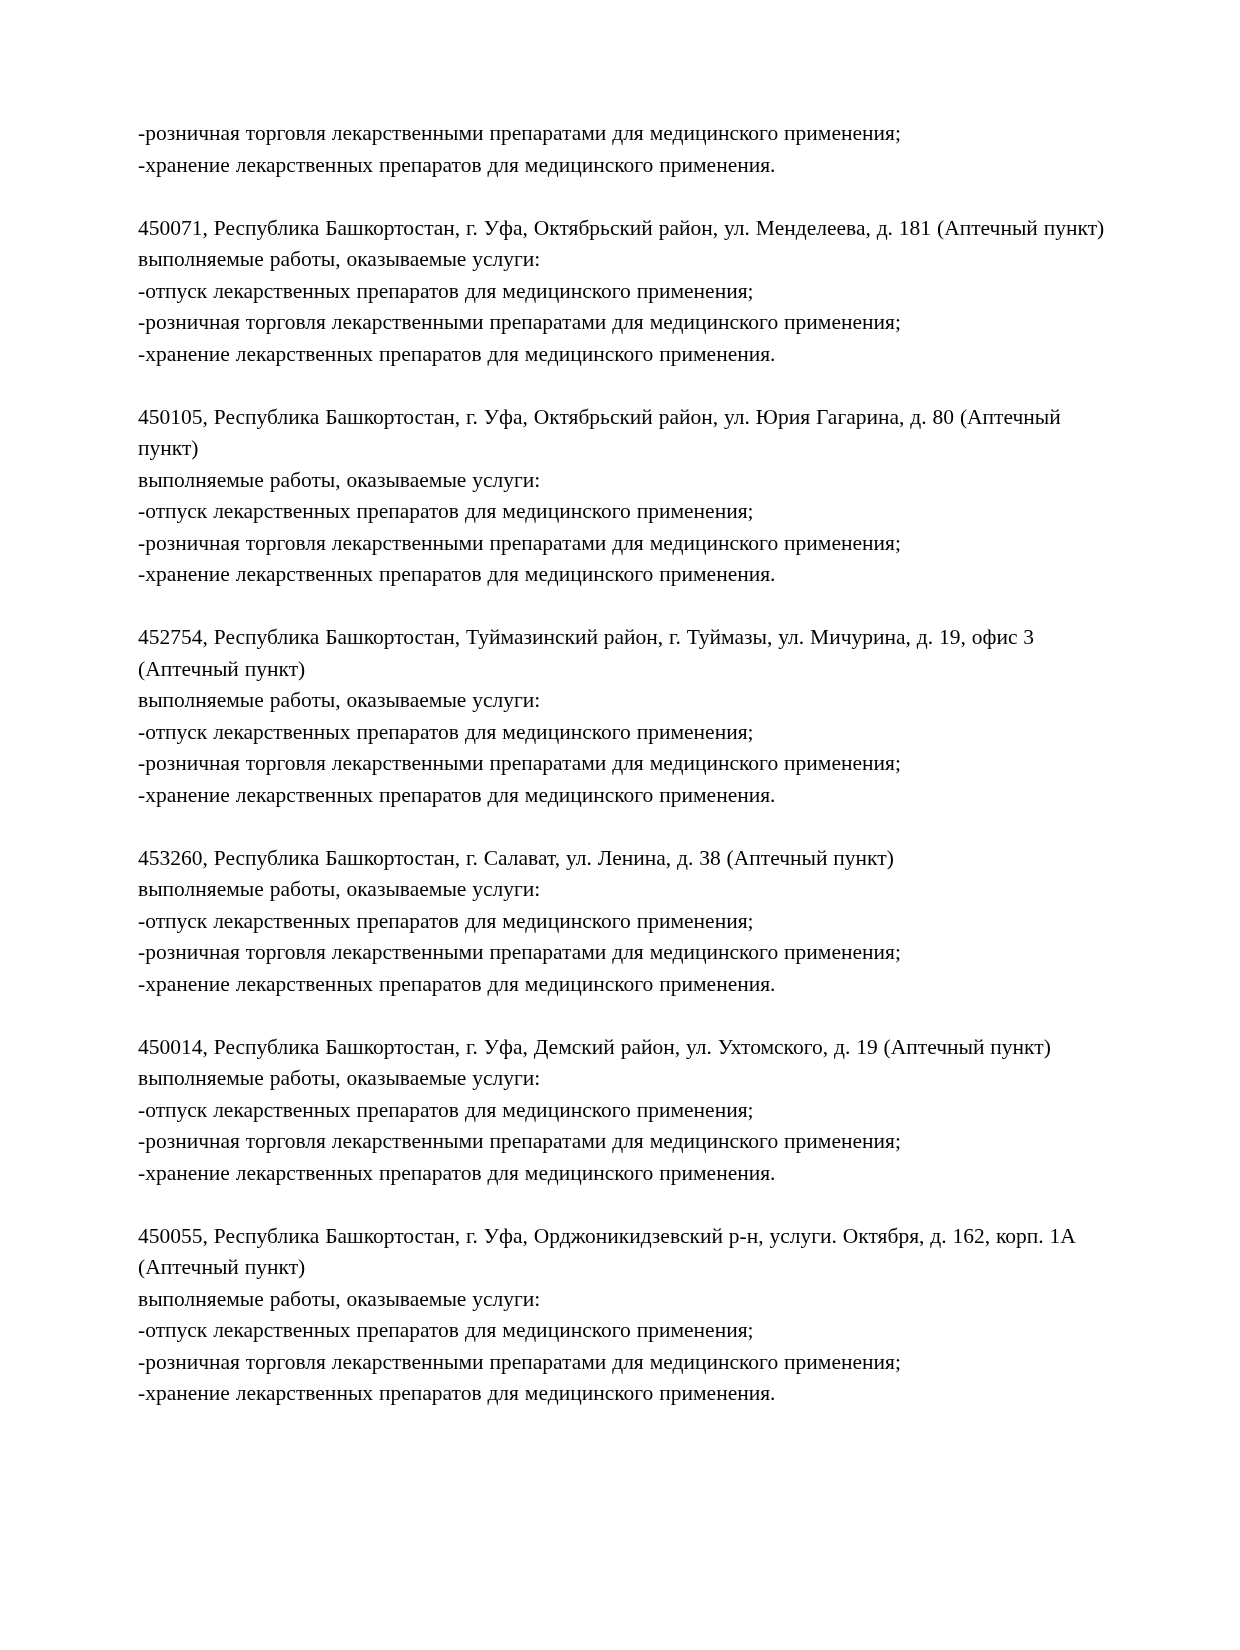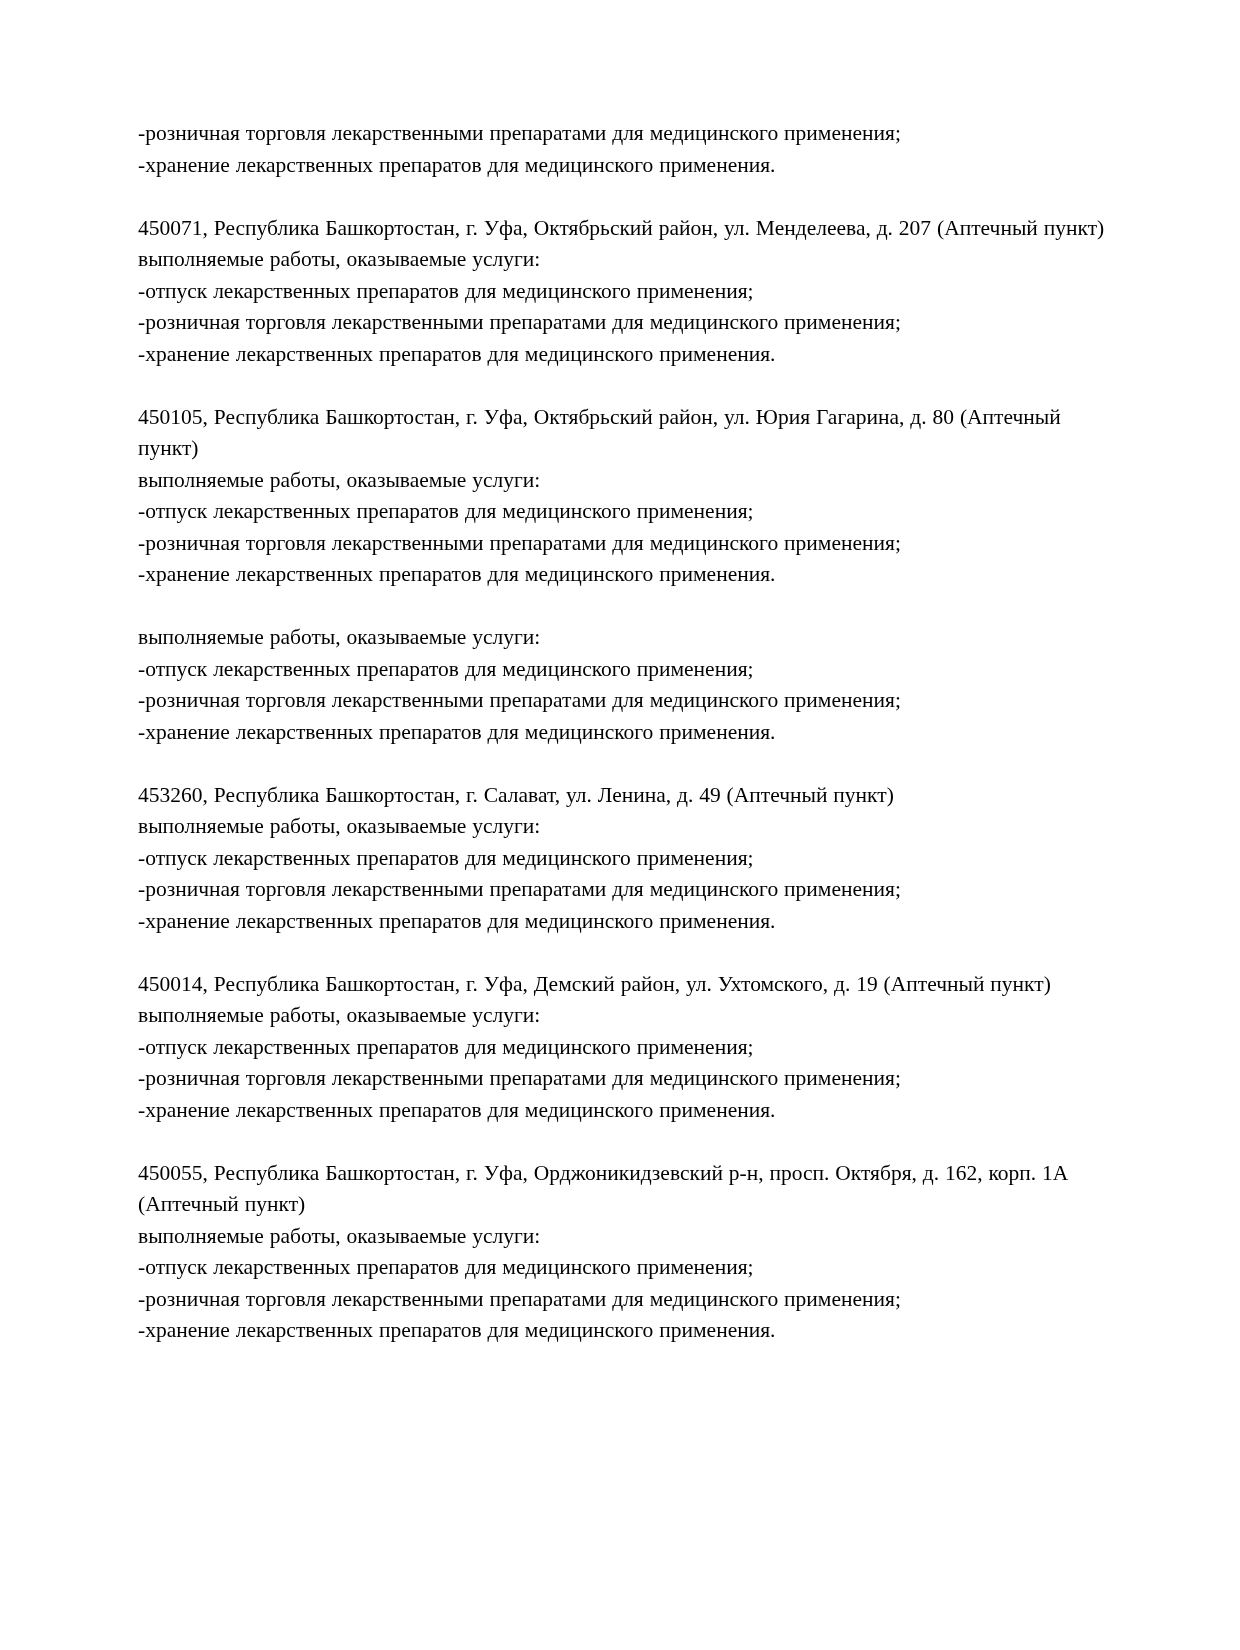--- a/index.html
+++ b/index.html
@@ -31,60 +31,61 @@
 
 <div class="page">
   <div class="doc-text">
 
     <div>
       <p>-розничная торговля лекарственными препаратами для медицинского применения;</p>
       <p>-хранение лекарственных препаратов для медицинского применения.</p>
     </div>
 
     <section class="block">
-      <p>450071, Республика Башкортостан, г. Уфа, Октябрьский район, ул. Менделеева, д. 207 (Аптечный пункт)</p>
+      <p>450071, Республика Башкортостан, г. Уфа, Октябрьский район, ул. Менделеева, д. 181 (Аптечный пункт)</p>
       <p>выполняемые работы, оказываемые услуги:</p>
       <p>-отпуск лекарственных препаратов для медицинского применения;</p>
       <p>-розничная торговля лекарственными препаратами для медицинского применения;</p>
       <p>-хранение лекарственных препаратов для медицинского применения.</p>
     </section>
 
     <section class="block">
       <p>450105, Республика Башкортостан, г. Уфа, Октябрьский район, ул. Юрия Гагарина, д. 80 (Аптечный пункт)</p>
       <p>выполняемые работы, оказываемые услуги:</p>
       <p>-отпуск лекарственных препаратов для медицинского применения;</p>
       <p>-розничная торговля лекарственными препаратами для медицинского применения;</p>
       <p>-хранение лекарственных препаратов для медицинского применения.</p>
     </section>
 
     <section class="block">
+      <p>452754, Республика Башкортостан, Туймазинский район, г. Туймазы, ул. Мичурина, д. 19, офис 3 (Аптечный пункт)</p>
       <p>выполняемые работы, оказываемые услуги:</p>
       <p>-отпуск лекарственных препаратов для медицинского применения;</p>
       <p>-розничная торговля лекарственными препаратами для медицинского применения;</p>
       <p>-хранение лекарственных препаратов для медицинского применения.</p>
     </section>
 
     <section class="block">
-      <p>453260, Республика Башкортостан, г. Салават, ул. Ленина, д. 49 (Аптечный пункт)</p>
+      <p>453260, Республика Башкортостан, г. Салават, ул. Ленина, д. 38 (Аптечный пункт)</p>
       <p>выполняемые работы, оказываемые услуги:</p>
       <p>-отпуск лекарственных препаратов для медицинского применения;</p>
       <p>-розничная торговля лекарственными препаратами для медицинского применения;</p>
       <p>-хранение лекарственных препаратов для медицинского применения.</p>
     </section>
 
     <section class="block">
       <p>450014, Республика Башкортостан, г. Уфа, Демский район, ул. Ухтомского, д. 19 (Аптечный пункт)</p>
       <p>выполняемые работы, оказываемые услуги:</p>
       <p>-отпуск лекарственных препаратов для медицинского применения;</p>
       <p>-розничная торговля лекарственными препаратами для медицинского применения;</p>
       <p>-хранение лекарственных препаратов для медицинского применения.</p>
     </section>
 
     <section class="block">
-      <p>450055, Республика Башкортостан, г. Уфа, Орджоникидзевский р-н, просп. Октября, д. 162, корп. 1А (Аптечный пункт)</p>
+      <p>450055, Республика Башкортостан, г. Уфа, Орджоникидзевский р-н, услуги. Октября, д. 162, корп. 1А (Аптечный пункт)</p>
       <p>выполняемые работы, оказываемые услуги:</p>
       <p>-отпуск лекарственных препаратов для медицинского применения;</p>
       <p>-розничная торговля лекарственными препаратами для медицинского применения;</p>
       <p>-хранение лекарственных препаратов для медицинского применения.</p>
     </section>
 
   </div>
 </div>
 
 </body></html>

